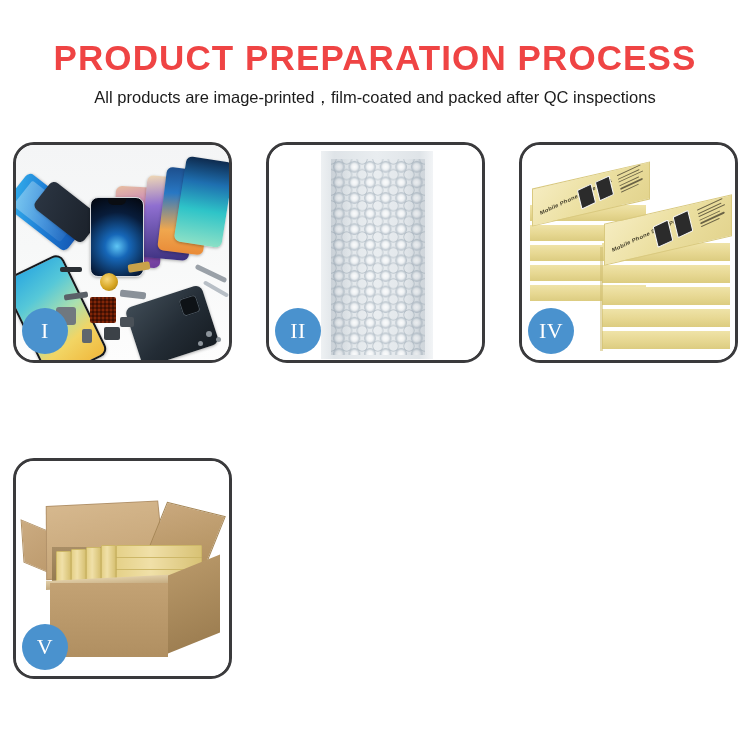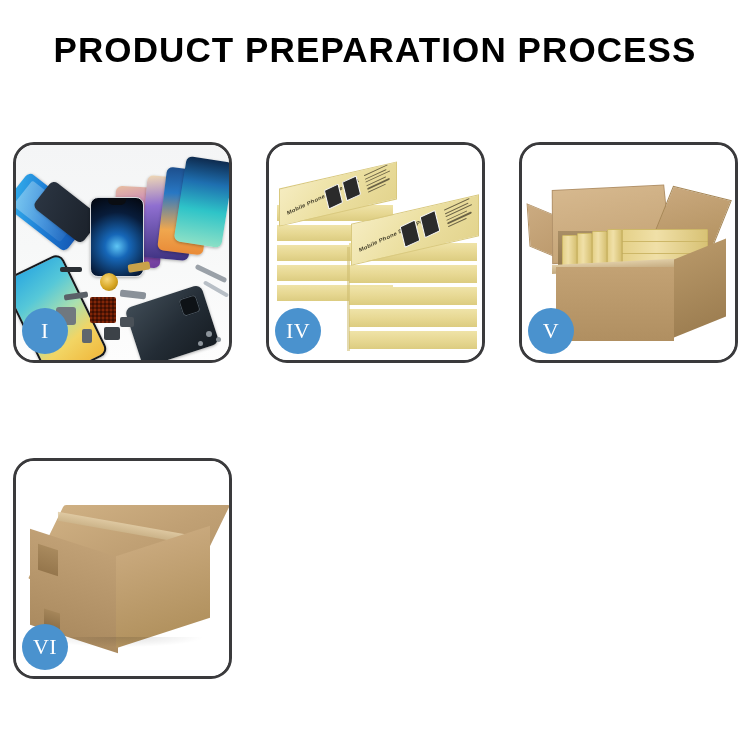--- a/index.html
+++ b/index.html
@@ -19,23 +19,23 @@
   .header {
     width: 750px;
     padding-top: 32px;
     text-align: center;
   }
   .main-title {
     font-family: "Liberation Sans", sans-serif;
     font-size: 35px;
     font-weight: 700;
     letter-spacing: 1.1px;
-    color: #000000;
+    color: #ef4444;
     line-height: 1;
-    margin: 0;
+    margin: 8px;
     white-space: nowrap;
   }
   .sub-title {
     font-family: "Liberation Sans", sans-serif;
     font-size: 16.5px;
     font-weight: 400;
     color: #1b1b1b;
     margin: 14px 0 0 0;
     line-height: 1;
     white-space: nowrap;
@@ -392,20 +392,21 @@
   .c6-shadow {
     position:absolute; left:26px; top:176px; width:160px; height:10px;
     background: radial-gradient(ellipse at 50% 0%, rgba(0,0,0,0.12), rgba(0,0,0,0) 72%);
   }
 </style>
 </head>
 <body>
 
 <div class="header">
   <h1 class="main-title">PRODUCT PREPARATION PROCESS</h1>
+  <p class="sub-title">All products are image-printed，film-coated and packed after QC inspections</p>
 </div>
 
 <div class="grid">
 
   <div class="panel">
     <div class="panel-photo">
       <div class="p1-bg"></div>
       <div class="ph ph-a"></div>
       <div class="ph ph-a2"></div>
       <div class="ph ph-c"></div>
@@ -428,20 +429,30 @@
       <div class="part flex9"></div>
       <div class="part tool1"></div>
       <div class="part tool2"></div>
       <div class="part screws"></div>
       <div class="part screws2"></div>
       <div class="part screws3"></div>
     </div>
     <div class="badge">I</div>
   </div>
 
+  <div class="panel">
+    <div class="panel-photo">
+      <div class="p2-bg"></div>
+      <div class="bubble-strip"></div>
+      <div class="bubbles"></div>
+      <div class="bubbles2"></div>
+      <div class="bub-shade"></div>
+    </div>
+    <div class="badge">II</div>
+  </div>
 
 
   <div class="panel">
     <div class="panel-photo">
       <div class="p4-bg"></div>
       <div class="kstack">
 
         <div class="kbox" style="left:4px; top:46px; width:116px; height:16px;"></div>
         <div class="kbox" style="left:4px; top:66px; width:116px; height:16px;"></div>
         <div class="kbox" style="left:4px; top:86px; width:116px; height:16px;"></div>
@@ -505,29 +516,14 @@
         <div class="c5-bar" style="left:62px; top:24px; width:84px; height:11px;"></div>
         <div class="c5-bar" style="left:62px; top:36px; width:84px; height:11px;"></div>
       </div>
       <div class="c5-lip"></div>
       <div class="c5-side"></div>
       <div class="c5-body"></div>
     </div>
     <div class="badge">V</div>
   </div>
 
-  <div class="panel">
-    <div class="panel-photo">
-      <div class="p6-bg"></div>
-      <div class="c6-topwrap">
-        <div class="c6-top"></div>
-        <div class="c6-tape"></div>
-      </div>
-      <div class="c6-face-left"></div>
-      <div class="c6-face-right"></div>
-      <div class="c6-tab1"></div>
-      <div class="c6-tab2"></div>
-      <div class="c6-shadow"></div>
-    </div>
-    <div class="badge">VI</div>
-  </div>
 
 </div>
 
 </body></html>

